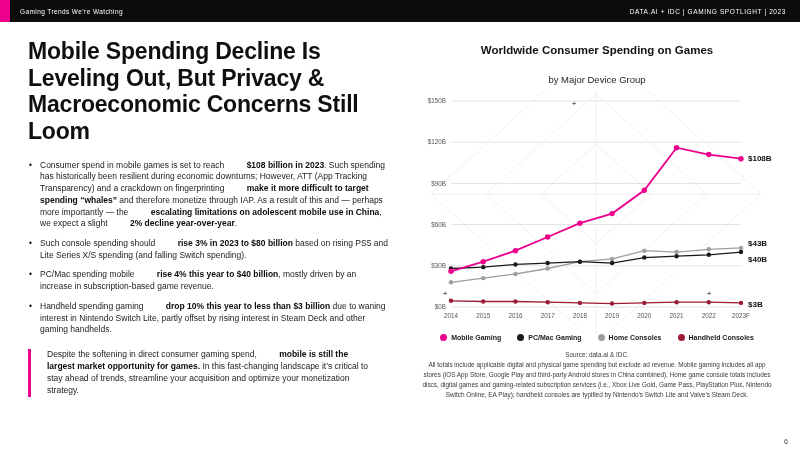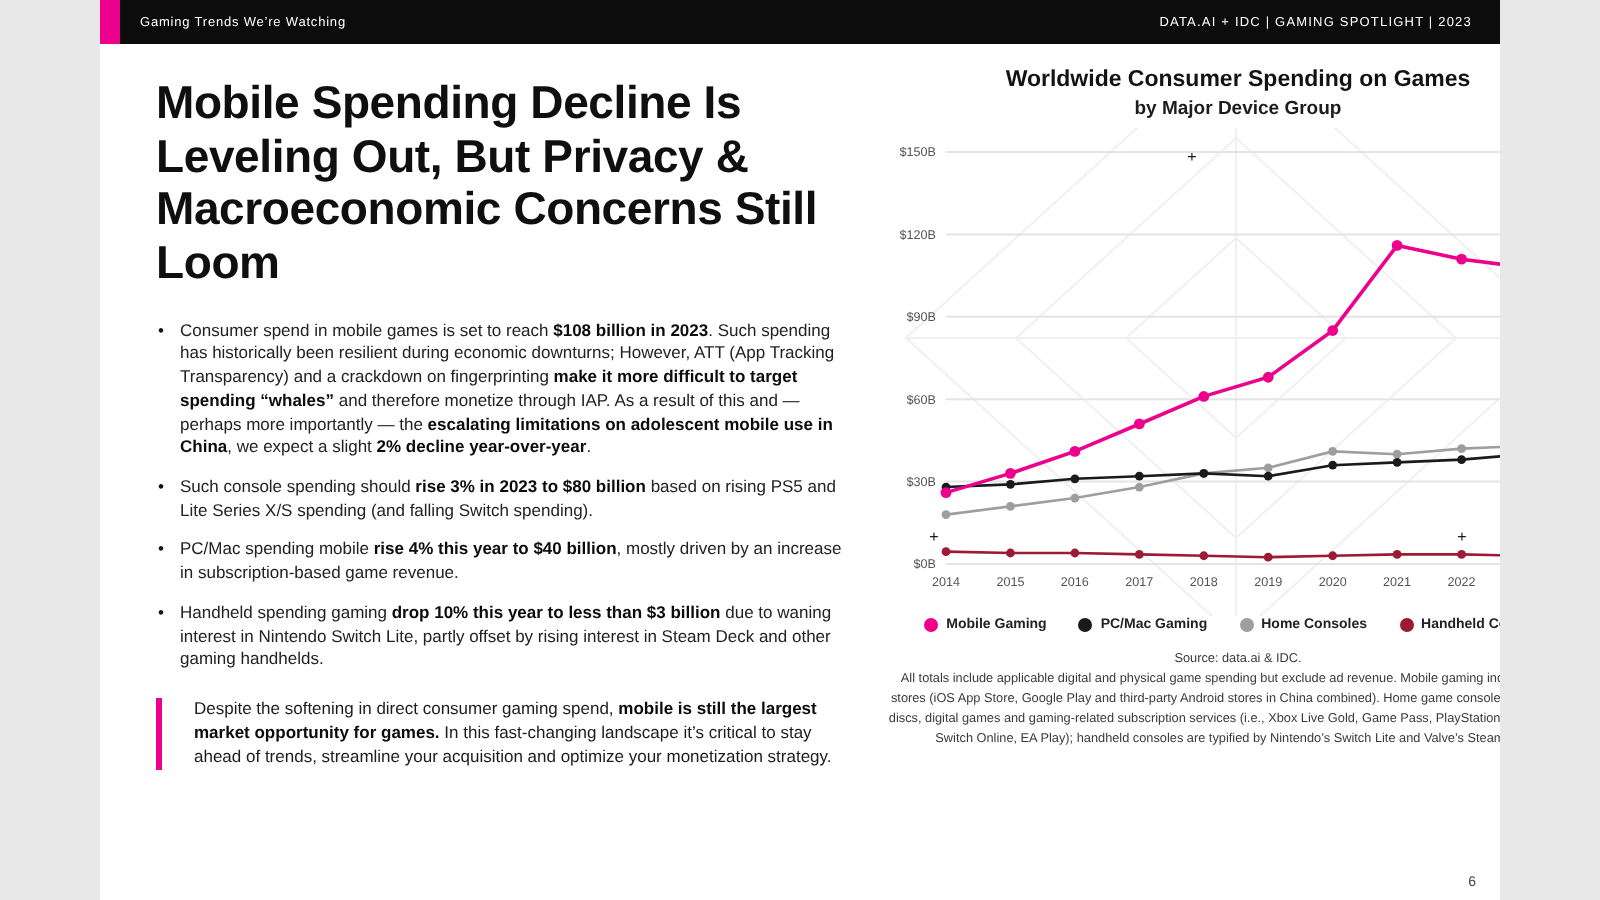--- a/index.html
+++ b/index.html
@@ -1,40 +1,40 @@
 <!DOCTYPE html>
 <html style="--pink: #EC008C;"><head>
 <meta charset="utf-8">
 <style>
   html,body{margin:0;padding:0;background:#e8e8e8;}
   body{font-family:"Liberation Sans","DejaVu Sans",sans-serif;}
-  .slide{position:relative;width:700px;height:450px;background:#ffffff;overflow:hidden;margin:0 auto;}
+  .slide{position:relative;width:800px;height:450px;background:#ffffff;overflow:hidden;margin:0 auto;}
 
   
   .topbar{position:absolute;top:0;left:0;right:0;height:22px;background:#0c0c0c;display:flex;align-items:center;justify-content:space-between;color:#ffffff;}
   .topbar-leftwrap{display:flex;align-items:center;height:100%;}
   .accent-sq{width:10px;height:22px;background:var(--pink,#EC008C);}
   .topbar-left{font-size:6.5px;letter-spacing:.4px;margin-left:10px;}
   .topbar-right{font-size:6.5px;letter-spacing:.6px;margin-right:14px;}
 
   .content{position:absolute;top:22px;left:0;right:0;bottom:0;display:flex;}
 
   
   .left-col{width:394px;padding:8px 6px 0 28px;box-sizing:border-box;}
   h1.title{font-size:23px;line-height:1.16;color:#0f0f0f;margin:8px 0 15px;font-weight:700;letter-spacing:-0.2px;}
   ul.bullets{list-style:none;margin:0;padding:0;}
   ul.bullets li{position:relative;padding-left:12px;font-size:8.5px;line-height:1.38;color:#222;margin-bottom:8px;}
   ul.bullets li::before{content:"\2022";position:absolute;left:1px;top:0;color:#111;}
-  .b{font-weight:700;color:#0c0c0c;}
+  .b{font-weight:700;color:#0c0c0c;margin-left:20px;}
   .callout{margin-top:13px;border-left:3px solid var(--pink,#EC008C);padding-left:16px;font-size:8.5px;line-height:1.4;color:#1c1c1c;width:330px;}
 
   
-  .right-col{flex:1;padding-top:12px;position:relative;}
+  .right-col{flex:1;padding-top:22px;position:relative;}
   .chart-title{text-align:center;font-size:11.5px;font-weight:700;color:#131313;}
-  .chart-subtitle{text-align:center;font-size:9.5px;color:#1d1d1d;margin-top:3px;font-weight:bold;}
+  .chart-subtitle{text-align:center;font-size:9.5px;color:#1d1d1d;margin-top:18px;}
   svg.chart{display:block;margin:4px auto 0;width:372px;height:244px;}
   .legend{display:flex;justify-content:center;gap:16px;margin-top:1px;}
   .lg-item{display:flex;align-items:center;gap:4px;font-size:7px;font-weight:700;color:#222;}
   .lg-dot{width:7px;height:7px;border-radius:50%;display:inline-block;}
   .source{width:356px;margin:9px auto 0;text-align:center;font-size:6.4px;line-height:1.55;color:#3a3a3a;}
   .source .credit{display:block;}
   .page-num{position:absolute;right:12px;bottom:5px;font-size:7px;color:#444;}
 </style>
 </head>
 <body>

